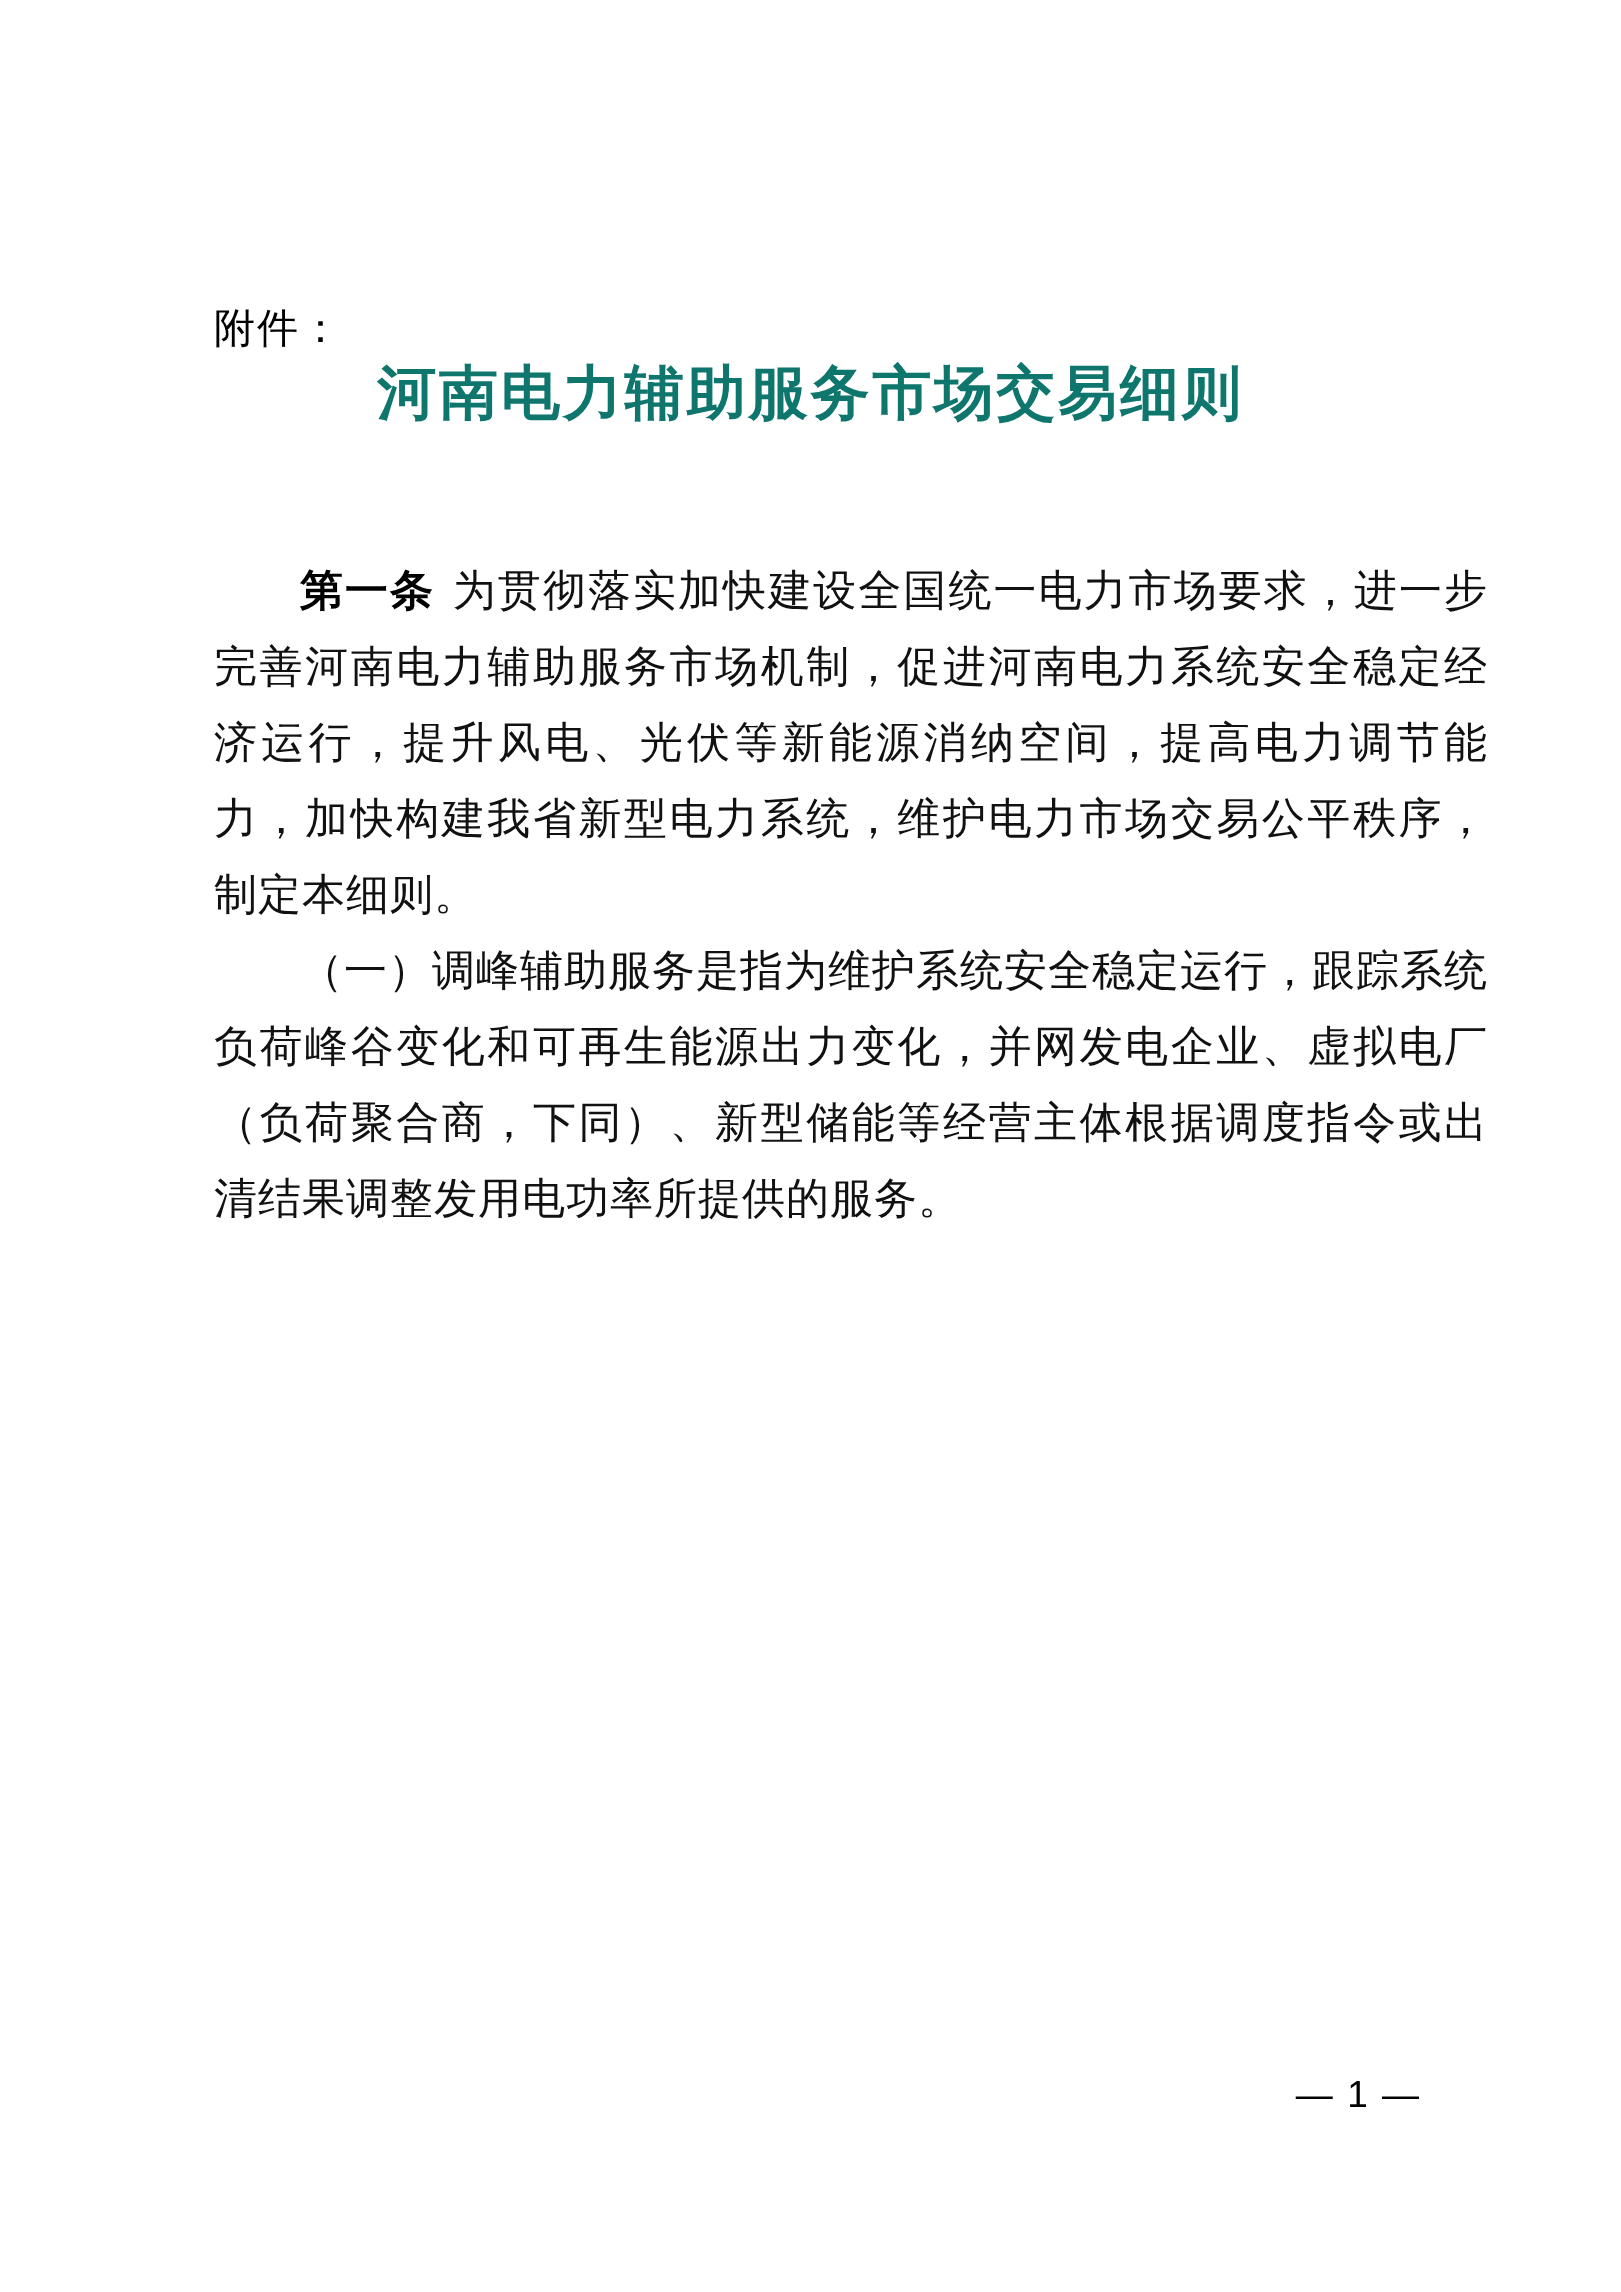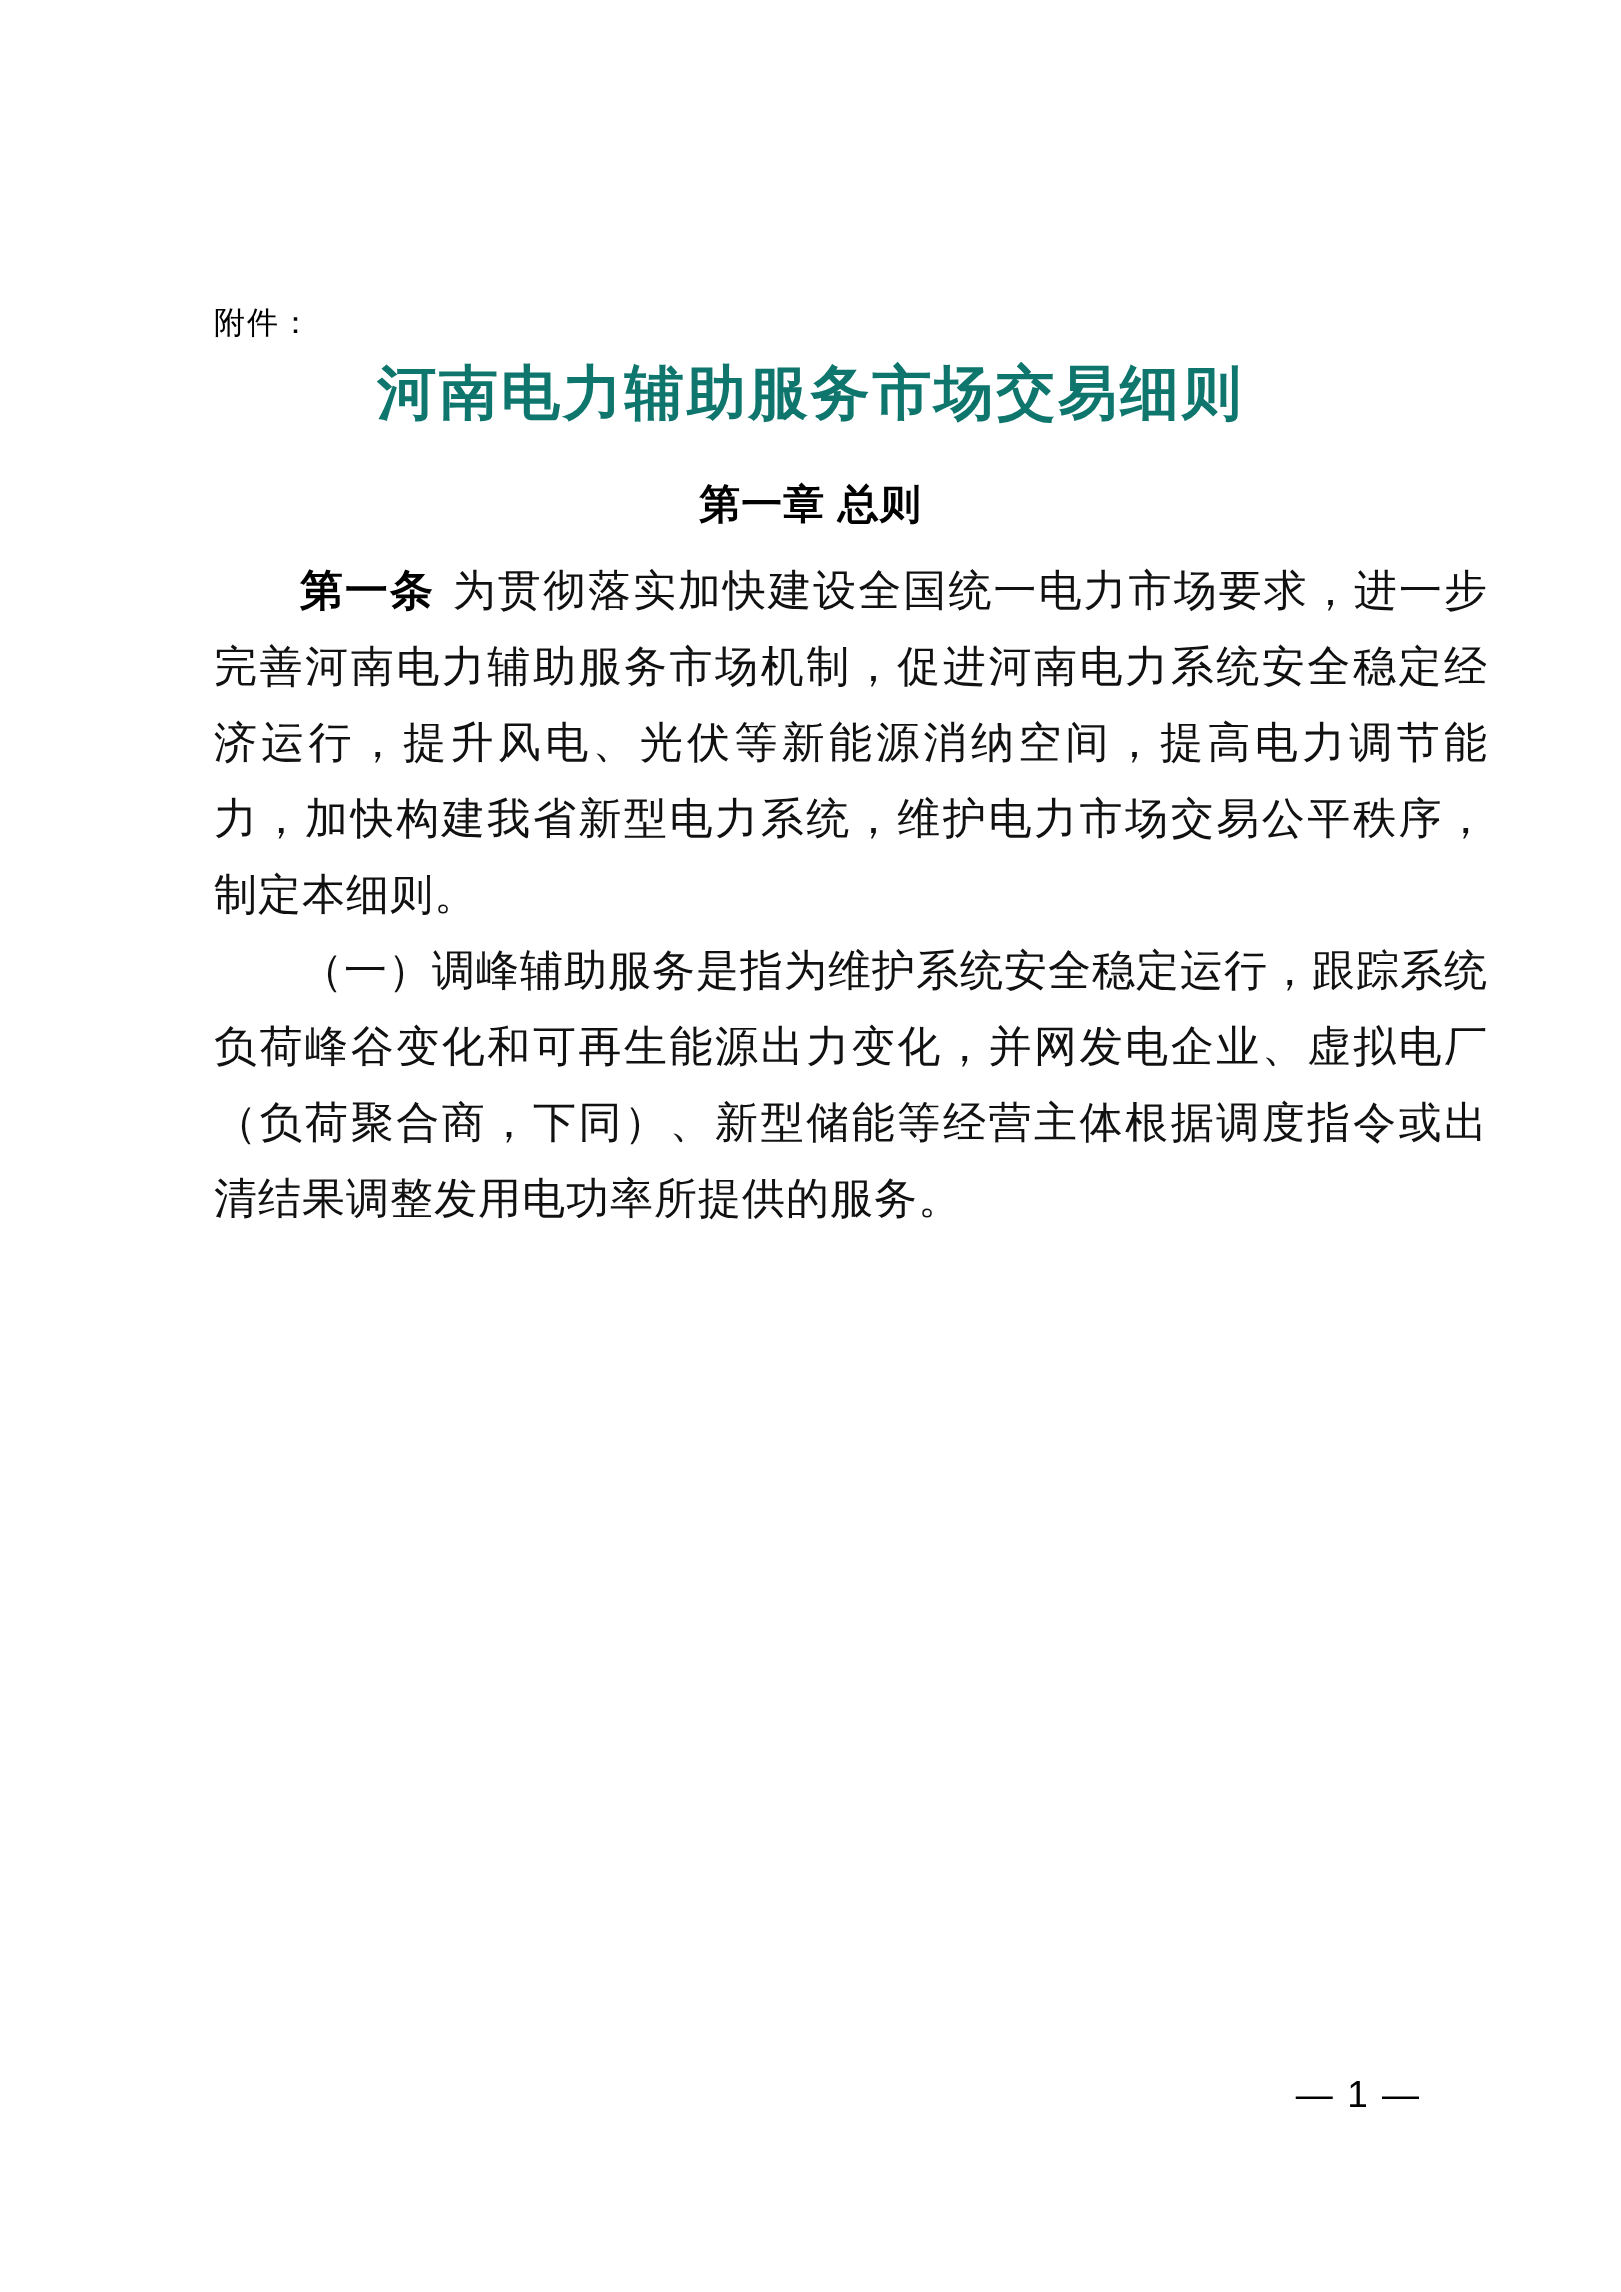--- a/index.html
+++ b/index.html
@@ -19,21 +19,21 @@
     position: absolute;
     left: 0; top: 0;
     width: 1621px;
     height: 2293px;
     background: #ffffff;
   }
   .attachment-label {
     position: absolute;
     left: 214px;
     top: 306px;
-    font-size: 31px;
+    font-size: 41px;
     line-height: 1.1;
     font-family: Liberation Sans, sans-serif;
     color: #000000;
     letter-spacing: 2px;
   }
   .doc-title {
     position: absolute;
     left: 0;
     top: 361px;
     width: 1621px;
@@ -96,21 +96,20 @@
 </style>
 </head>
 <body>
 
 <div class="page">
 
   <div class="attachment-label">附件：</div>
 
   <div class="doc-title">河南电力辅助服务市场交易细则</div>
 
-  <div class="chapter-heading">第一章 总则</div>
 
   <div class="body-text">
   <p><span class="para-label">第一条</span><span class="para-text">为贯彻落实加快建设全国统一电力市场要求，进一步完善河南电力辅助服务市场机制，促进河南电力系统安全稳定经济运行，提升风电、光伏等新能源消纳空间，提高电力调节能力，加快构建我省新型电力系统，维护电力市场交易公平秩序，制定本细则。</span></p>
 
 
 
   <p><span class="para-text">（一）调峰辅助服务是指为维护系统安全稳定运行，跟踪系统负荷峰谷变化和可再生能源出力变化，并网发电企业、虚拟电厂（负荷聚合商，下同）、新型储能等经营主体根据调度指令或出清结果调整发用电功率所提供的服务。</span></p>
 
 </div>
 

